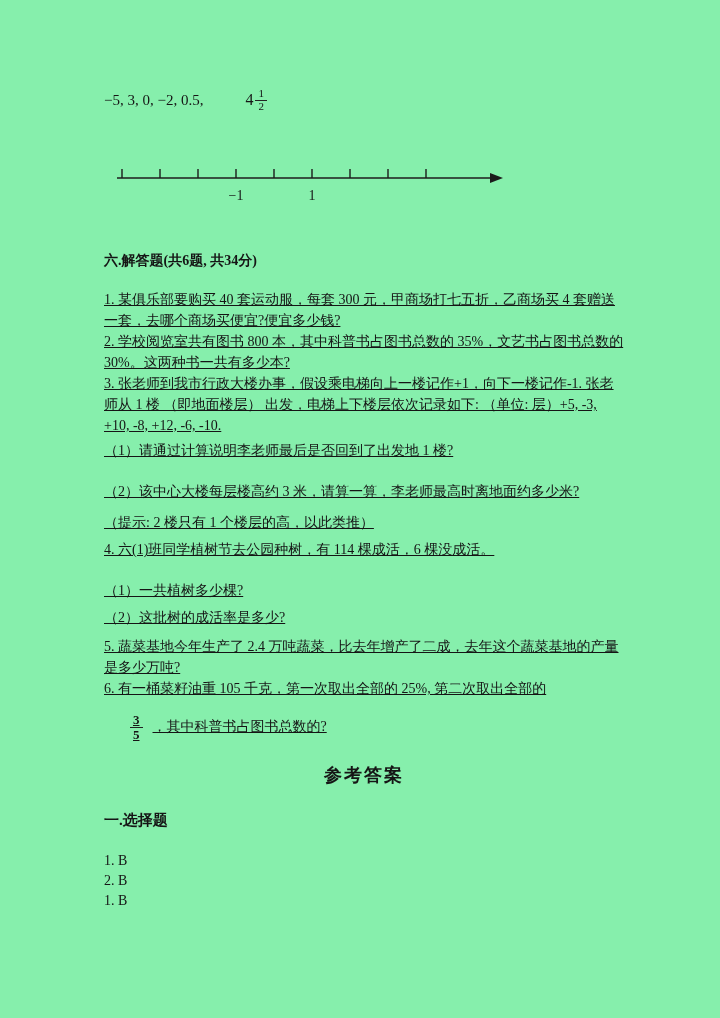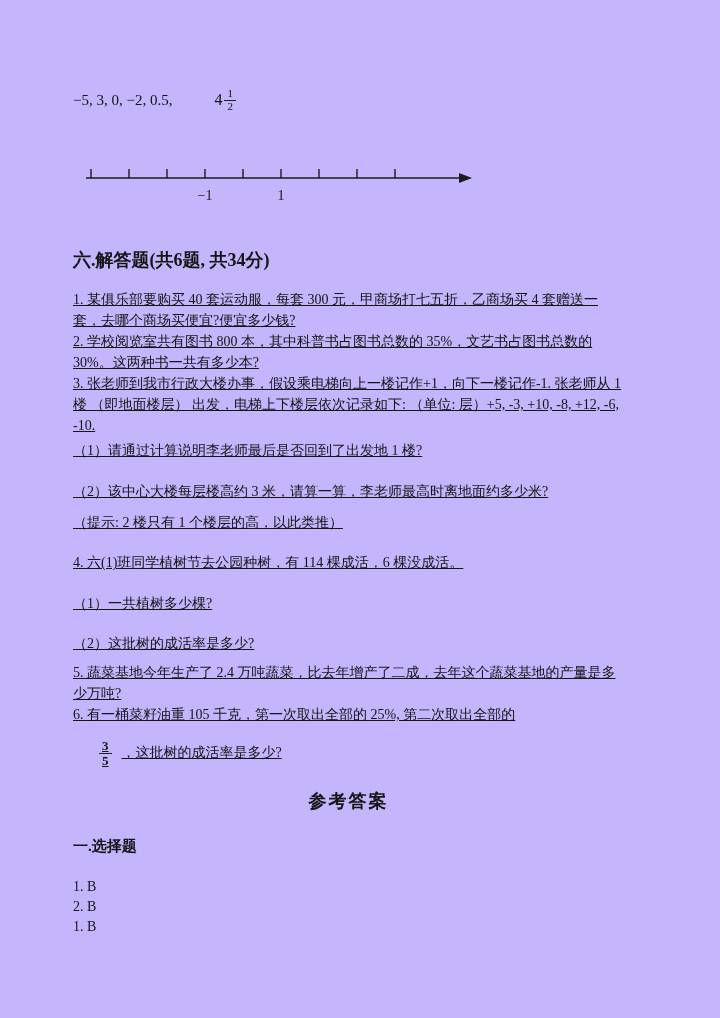--- a/index.html
+++ b/index.html
@@ -1,47 +1,47 @@
 <!DOCTYPE html>
 <html><head>
 <meta charset="utf-8">
 <style>
   html,body { margin:0; padding:0; background:#ffffff; }
   .page {
     position:relative;
     width:720px; height:1018px;
-    background:#c4b5fd;
+    background:#86efac;
     box-sizing:border-box;
-    padding:88px 96px 0 73px;
+    padding:88px 96px 0 104px;
     font-family:"Liberation Serif","DejaVu Serif",serif;
     font-size:14px;
     color:#151515;
     overflow:hidden;
   }
   p { margin:0; line-height:21px; }
 
   .numbers-row { font-size:15px; display:flex; align-items:center; }
   .mixed { display:inline-flex; align-items:center; margin-left:42px; }
   .mixed .whole { font-size:16px; margin-right:2px; }
 
   .frac { display:inline-block; vertical-align:middle; text-align:center; line-height:1.05; }
   .frac .num { display:block; border-bottom:1px solid #222; padding:0 3px; }
   .frac .den { display:block; padding:0 3px; }
   .frac-small { font-size:11px; }
   .frac-med { font-size:13px; font-weight:bold; }
 
   .numberline-wrap { margin:52px 0 0 12px; }
 
-  .section-title { margin-top:40px; font-weight:bold; font-size:18px; }
+  .section-title { margin-top:40px; font-weight:bold; font-size:14px; }
 
   .block { margin-top:18px;text-decoration:underline; }
   .mt4  { margin-top:4px; }
   .mt8  { margin-top:8px; }
   .mt10 { margin-top:10px; }
-  .mt14 { margin-top:19px; }
+  .mt14 { margin-top:6px; }
   .mt20 { margin-top:20px; }
 
   .frac-row { display:flex; align-items:center; margin-top:14px; margin-left:26px; }
   .frac-row .tail { margin-left:10px; }
 
   .answers-title {
     margin-top:24px;
     text-align:center;
     font-size:18px;
     font-weight:bold;
@@ -100,21 +100,21 @@
     <p class="mt20">（1）一共植树多少棵?</p>
     <p class="mt14">（2）这批树的成活率是多少?</p>
     <p class="mt8">5. 蔬菜基地今年生产了 2.4 万吨蔬菜，比去年增产了二成，去年这个蔬菜基地的产量是多少万吨?</p>
     <p>6. 有一桶菜籽油重 105 千克，第一次取出全部的 25%, 第二次取出全部的</p>
 
     <div class="frac-row">
       <span class="frac frac-med">
         <span class="num">3</span>
         <span class="den">5</span>
       </span>
-      <span class="tail">，这批树的成活率是多少?</span>
+      <span class="tail">，其中科普书占图书总数的?</span>
     </div>
   </div>
 
   <p class="answers-title">参考答案</p>
   <p class="answers-section">一.选择题</p>
   <div class="answer-list">
     <p>1. B</p>
     <p>2. B</p>
     <p>1. B</p>
   </div>

